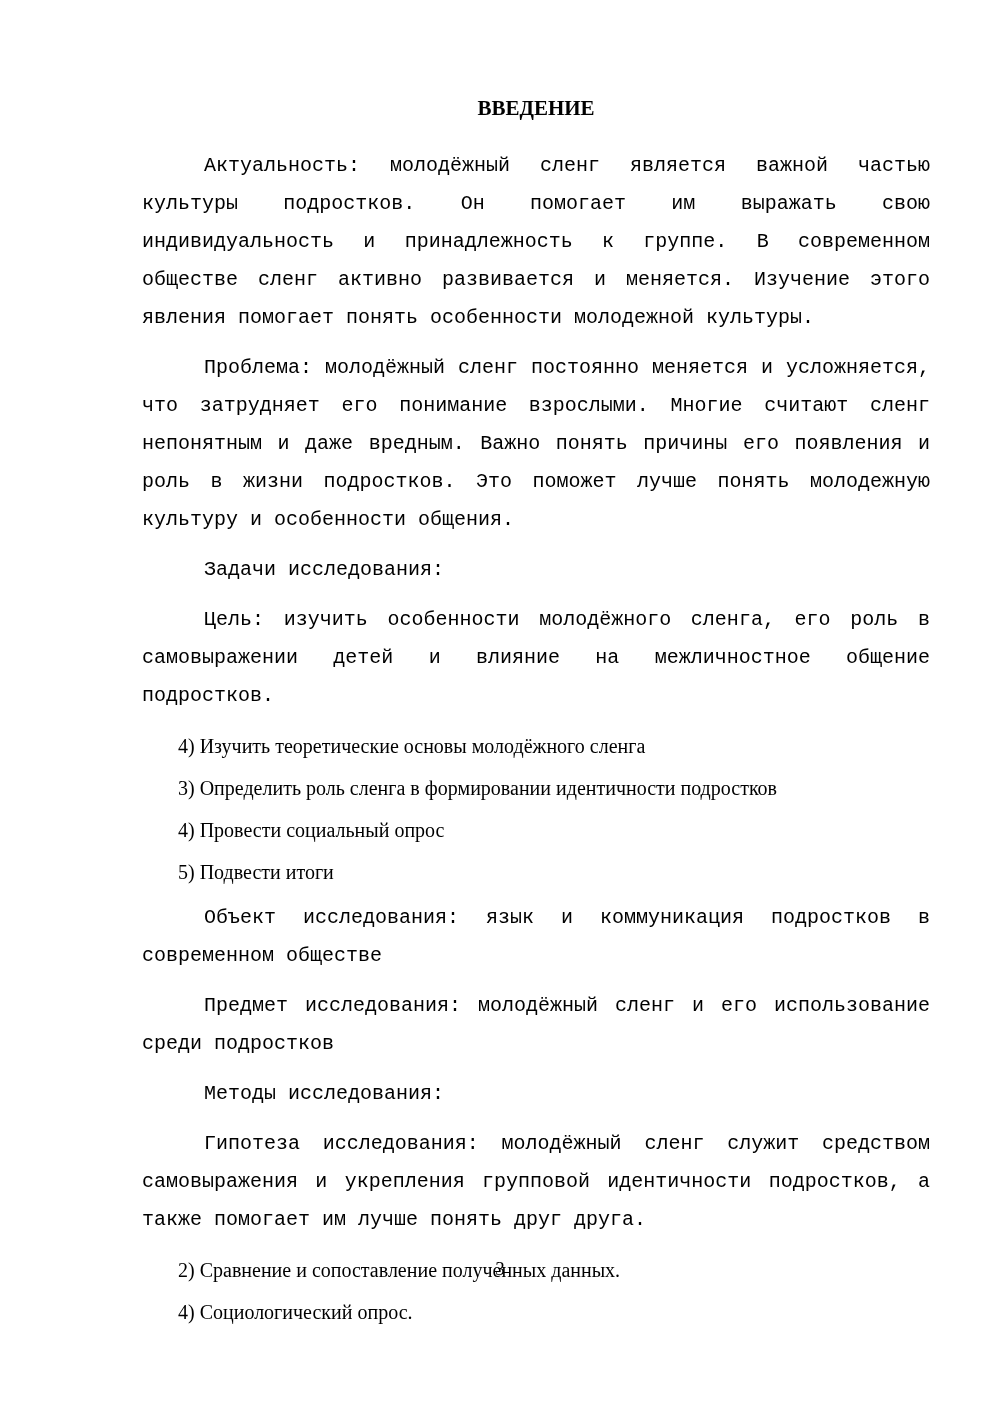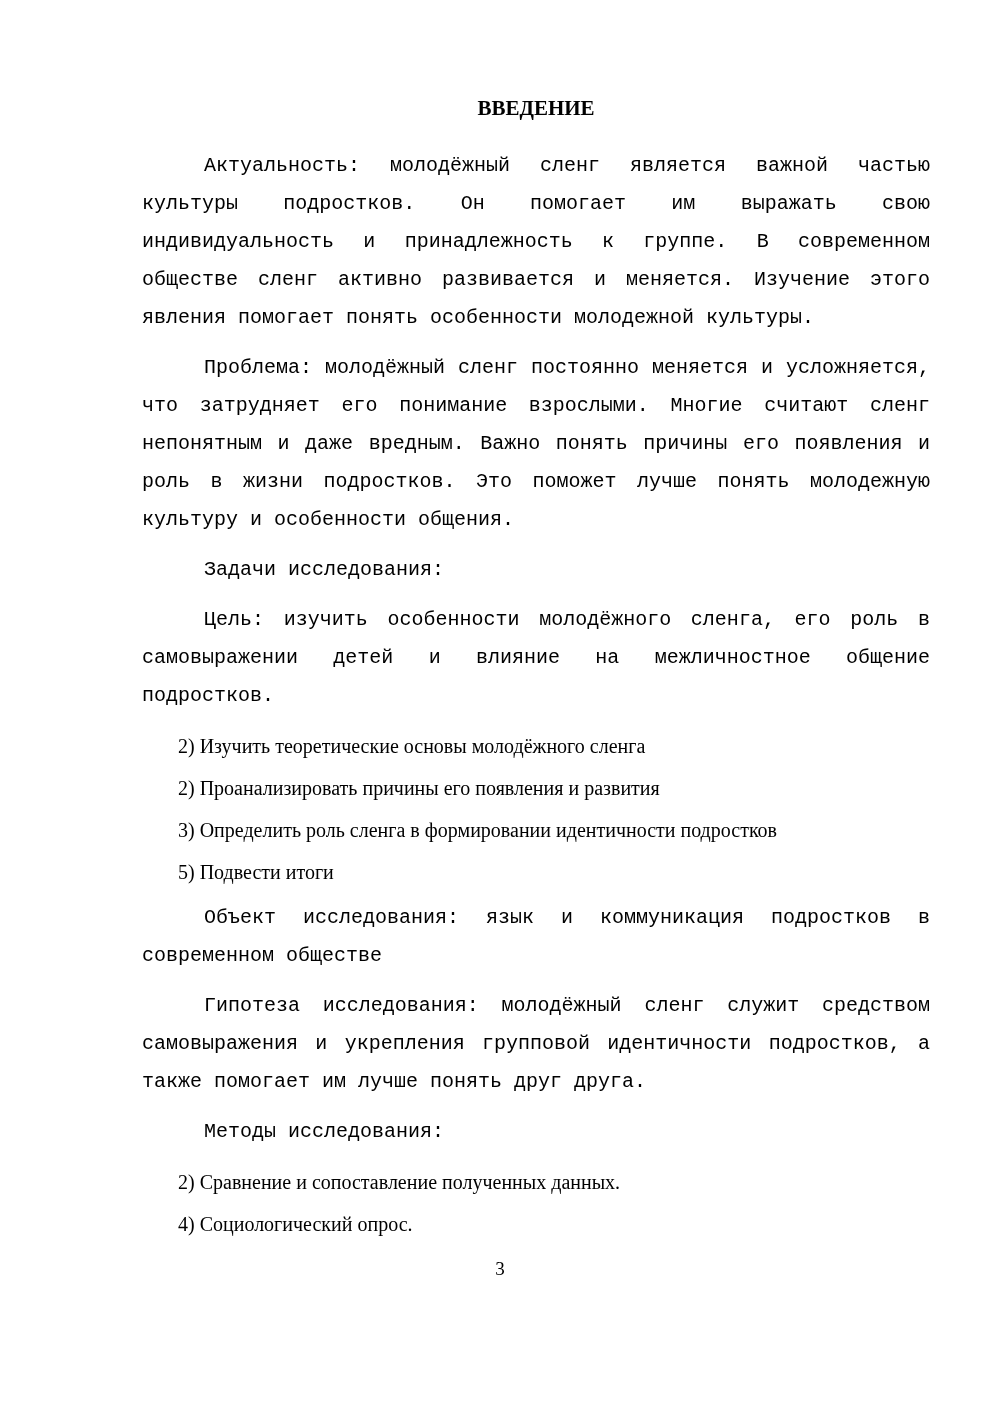--- a/index.html
+++ b/index.html
@@ -67,32 +67,33 @@
 
     <p class="para">Актуальность: молодёжный сленг является важной частью культуры подростков. Он помогает им выражать свою индивидуальность и принадлежность к группе. В современном обществе сленг активно развивается и меняется. Изучение этого явления помогает понять особенности молодежной культуры.</p>
 
     <p class="para">Проблема: молодёжный сленг постоянно меняется и усложняется, что затрудняет его понимание взрослыми. Многие считают сленг непонятным и даже вредным. Важно понять причины его появления и роль в жизни подростков. Это поможет лучше понять молодежную культуру и особенности общения.</p>
 
     <p class="para">Задачи исследования:</p>
 
     <p class="para">Цель: изучить особенности молодёжного сленга, его роль в самовыражении детей и влияние на межличностное общение подростков.</p>
 
     <div class="list-block">
-      <div class="list-item">2) Изучить теоретические основы молодёжного сленга</div>
-      <div class="list-item">2) Проанализировать причины его появления и развития</div>
+      <div class="list-item">4) Изучить теоретические основы молодёжного сленга</div>
       <div class="list-item">3) Определить роль сленга в формировании идентичности подростков</div>
+      <div class="list-item">4) Провести социальный опрос</div>
       <div class="list-item">5) Подвести итоги</div>
     </div>
 
     <p class="para">Объект исследования: язык и коммуникация подростков в современном обществе</p>
 
+    <p class="para">Предмет исследования: молодёжный сленг и его использование среди подростков</p>
+
+    <p class="para">Методы исследования:</p>
 
     <p class="para">Гипотеза исследования: молодёжный сленг служит средством самовыражения и укрепления групповой идентичности подростков, а также помогает им лучше понять друг друга.</p>
-
-    <p class="para">Методы исследования:</p>
 
     <div class="list-block">
       <div class="list-item">2) Сравнение и сопоставление полученных данных.</div>
       <div class="list-item">4) Социологический опрос.</div>
     </div>
 
   </div>
 
   <div class="page-number">3</div>
 </div>

